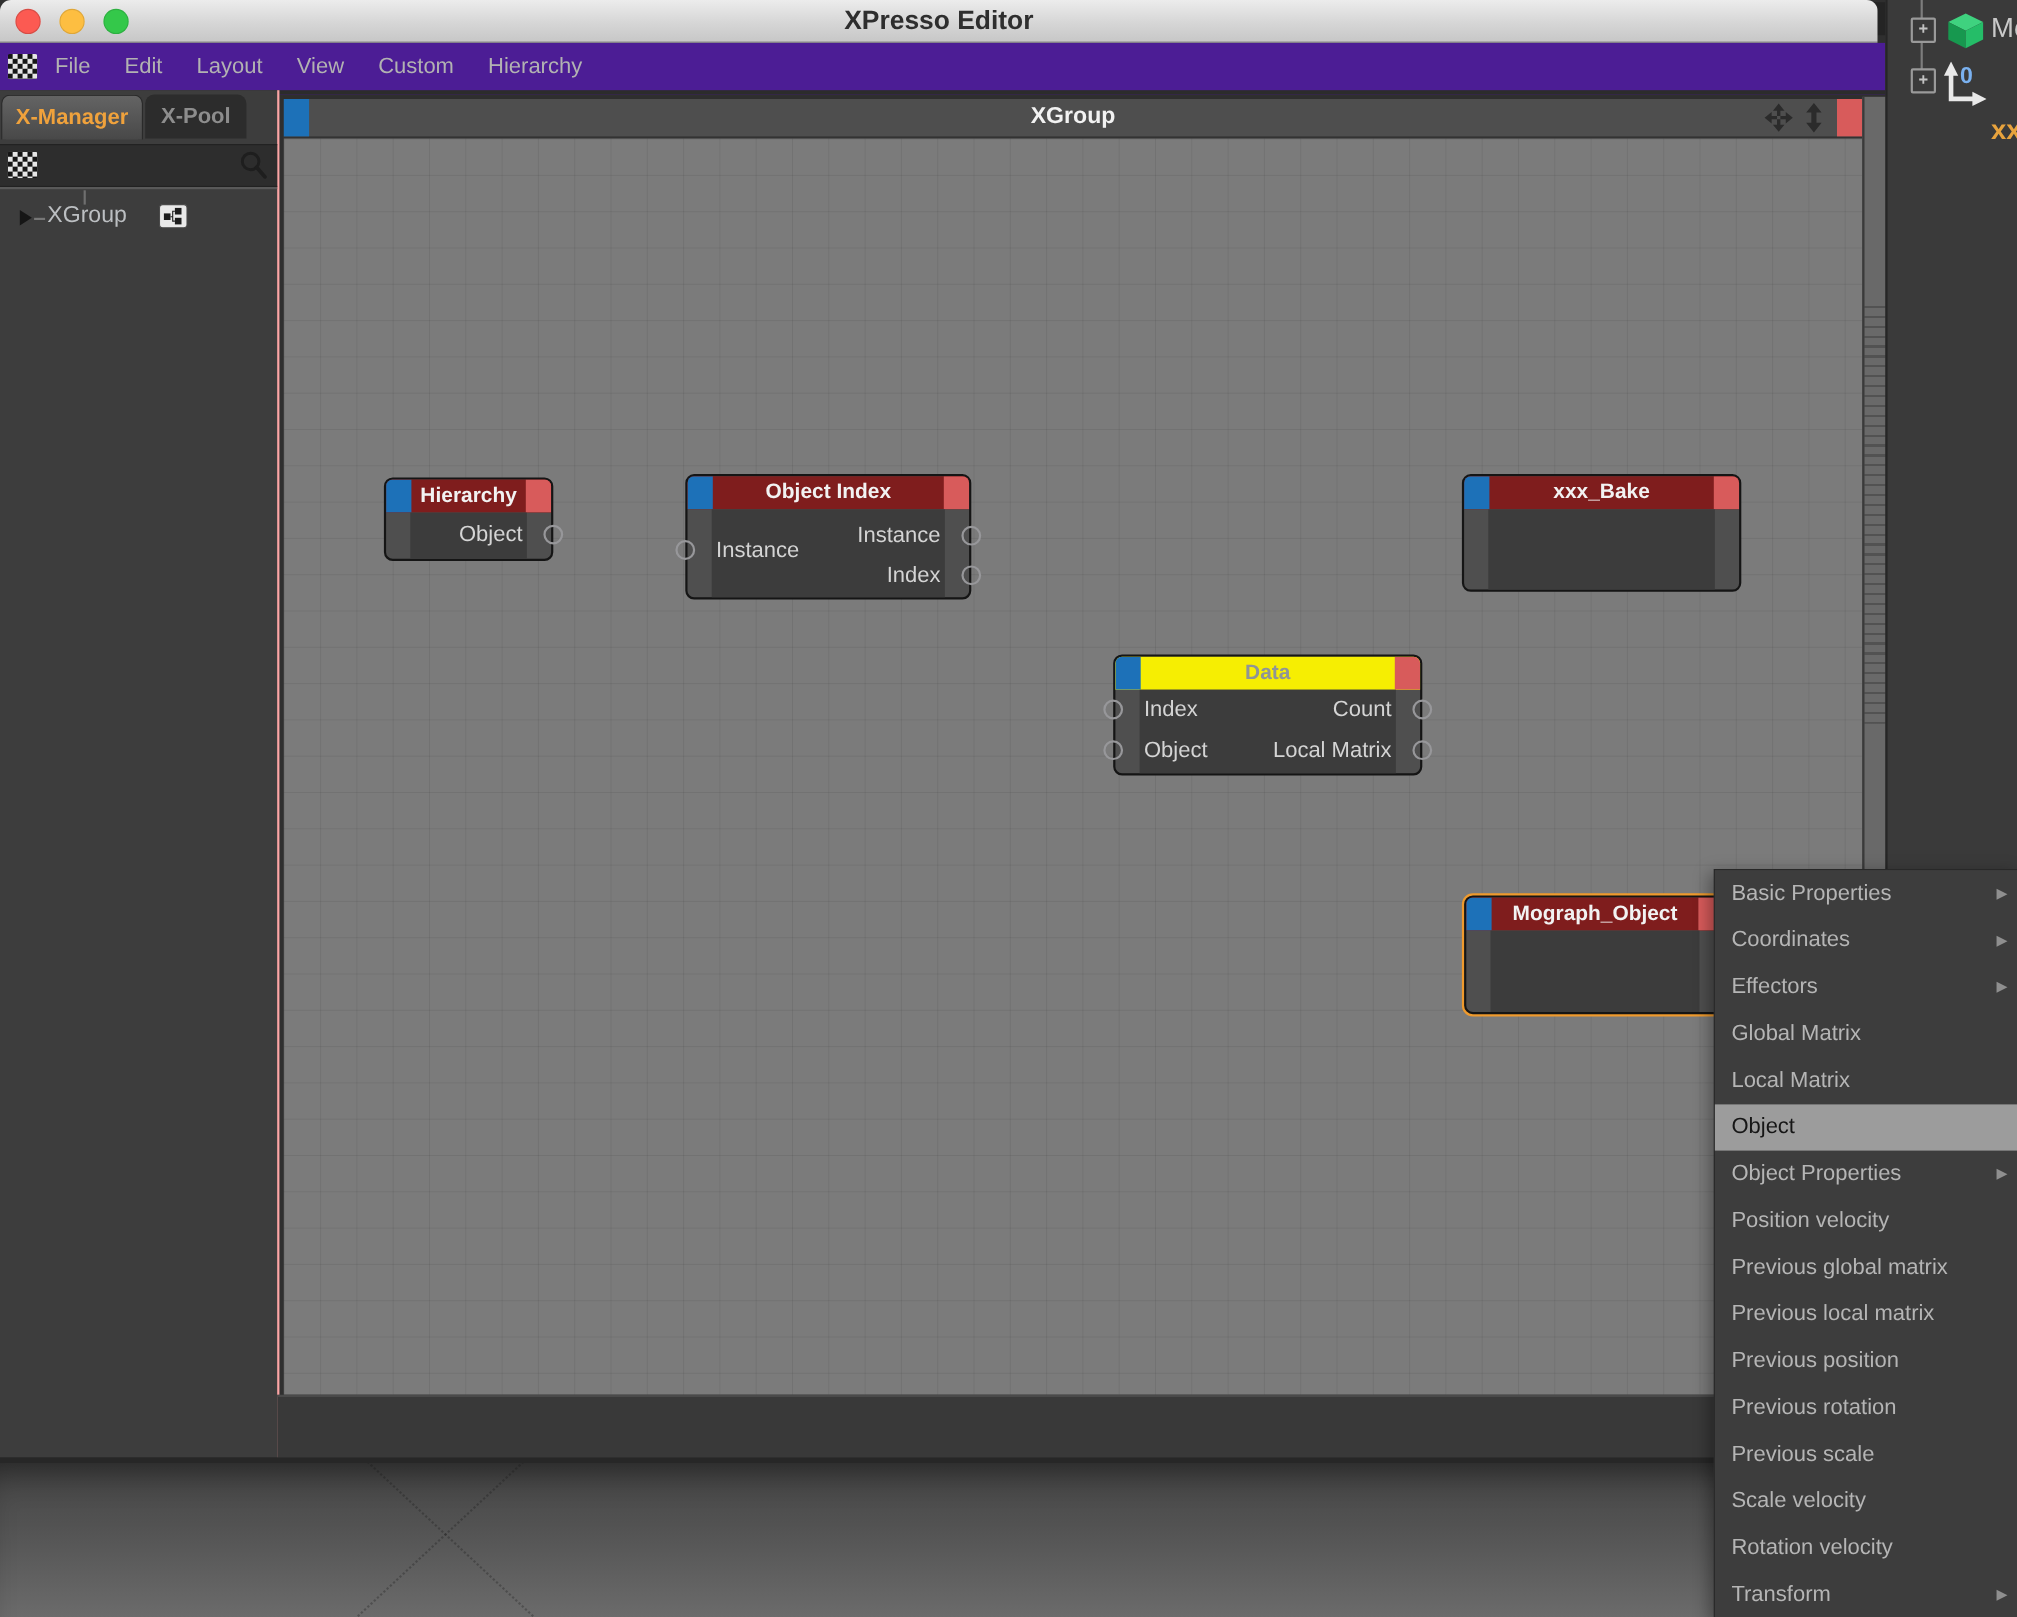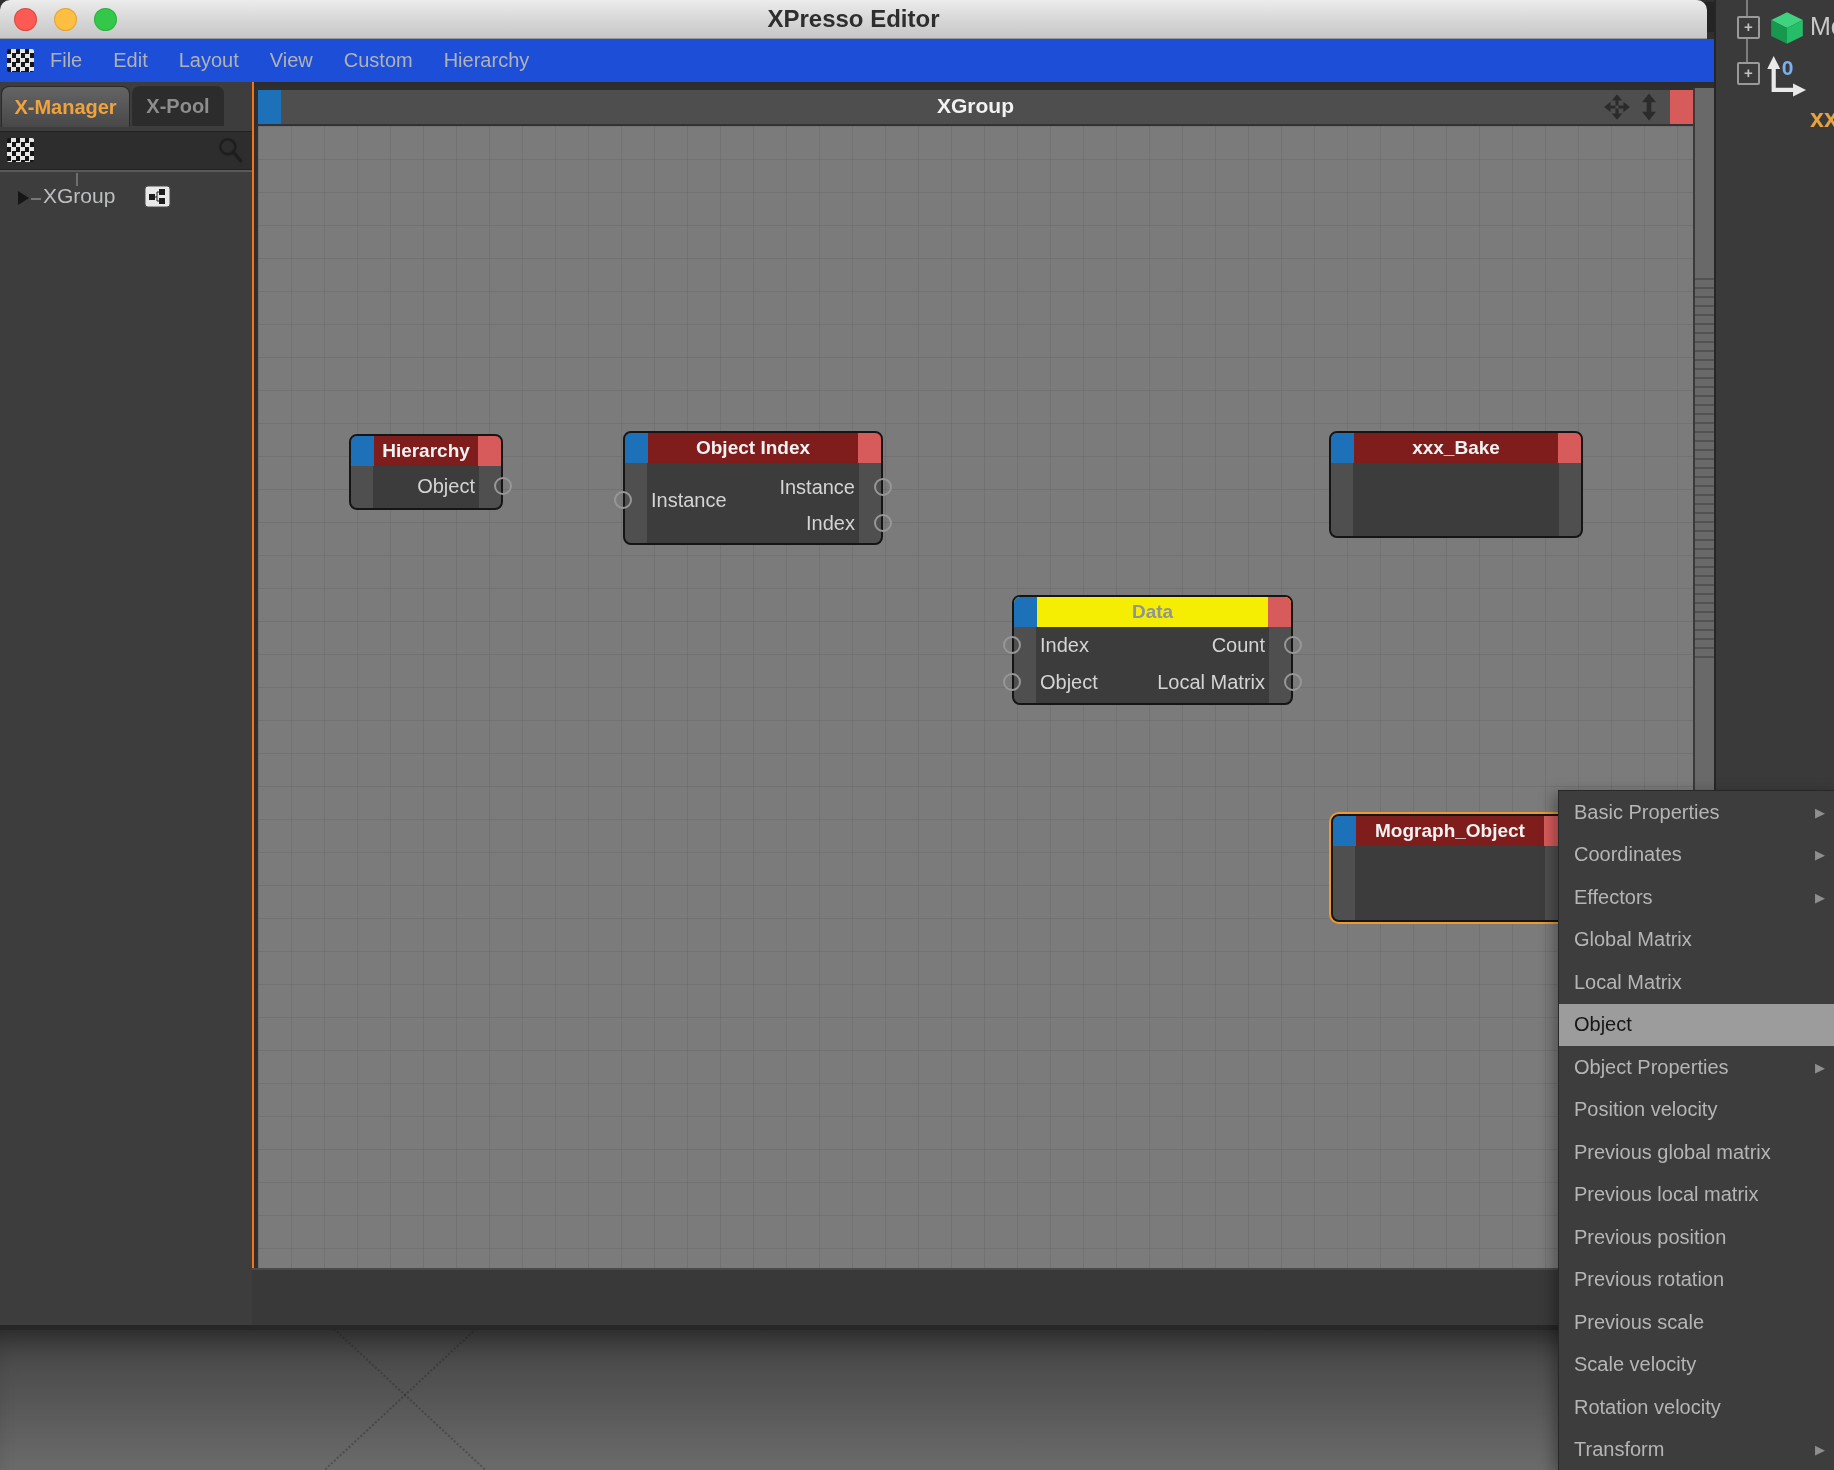--- a/index.html
+++ b/index.html
@@ -31,32 +31,32 @@
   .titlebar{left:0;top:0;width:1707px;height:38px;z-index:2;
             background:linear-gradient(180deg,#ececec 0%,#d6d6d6 55%,#c7c7c7 100%);
             border-radius:10px 10px 0 0;border-bottom:1px solid #979797;}
   .traffic{position:absolute;top:8px;width:23px;height:23px;border-radius:50%;}
   .t-red{left:14px;background:#fc5a52;box-shadow:inset 0 0 0 1px rgba(0,0,0,.15);}
   .t-yellow{left:54px;background:#fdbe41;box-shadow:inset 0 0 0 1px rgba(0,0,0,.12);}
   .t-green{left:94px;background:#34c84a;box-shadow:inset 0 0 0 1px rgba(0,0,0,.12);}
   .win-title{position:absolute;left:0;top:5px;width:100%;text-align:center;
              font-size:24px;font-weight:600;color:#2e2e2e;}
 
-  .menubar{left:0;top:39px;width:1714px;height:43px;background:#1d4ed8;z-index:2;
+  .menubar{left:0;top:39px;width:1714px;height:43px;background:#4c1d95;z-index:2;
            border-bottom:4px solid #2c2c2c;}
   .menu-items{position:absolute;left:50px;top:0;height:43px;display:flex;gap:31px;align-items:center;
               font-size:20px;color:#b2b2b2;}
   .menu-items span{cursor:default;}
   .checker{background:repeating-conic-gradient(#e6e6e6 0% 25%,#151515 0% 50%);
            background-size:9px 9px;border-radius:2px;}
   .mb-checker{position:absolute;left:7px;top:10px;width:27px;height:23px;}
 
   
   .left-panel{left:0;top:82px;width:252px;height:1243px;background:#3d3d3d;
-              border-right:2px solid #f97316;z-index:2;}
+              border-right:2px solid #fca5a5;z-index:2;}
   .tab{position:absolute;top:4px;height:40px;border-radius:8px 8px 0 0;
        font-size:20px;font-weight:bold;text-align:center;line-height:40px;}
   .tab-active{left:1px;width:127px;background:linear-gradient(180deg,#646464,#484848);
               border:1px solid #2a2a2a;border-bottom:none;color:#f0a23c;}
   .tab-idle{left:132px;width:92px;background:#2c2c2c;color:#8d8d8d;}
   .searchbar{position:absolute;left:0;top:49px;width:252px;height:37px;background:#2d2d2d;
              border-top:1px solid #222;border-bottom:1px solid #222;}
   .sb-checker{position:absolute;left:7px;top:6px;width:27px;height:24px;}
   .sb-mag{position:absolute;right:8px;top:4px;}
   .sep-line{position:absolute;left:0;top:88px;width:252px;height:2px;background:#595959;}

